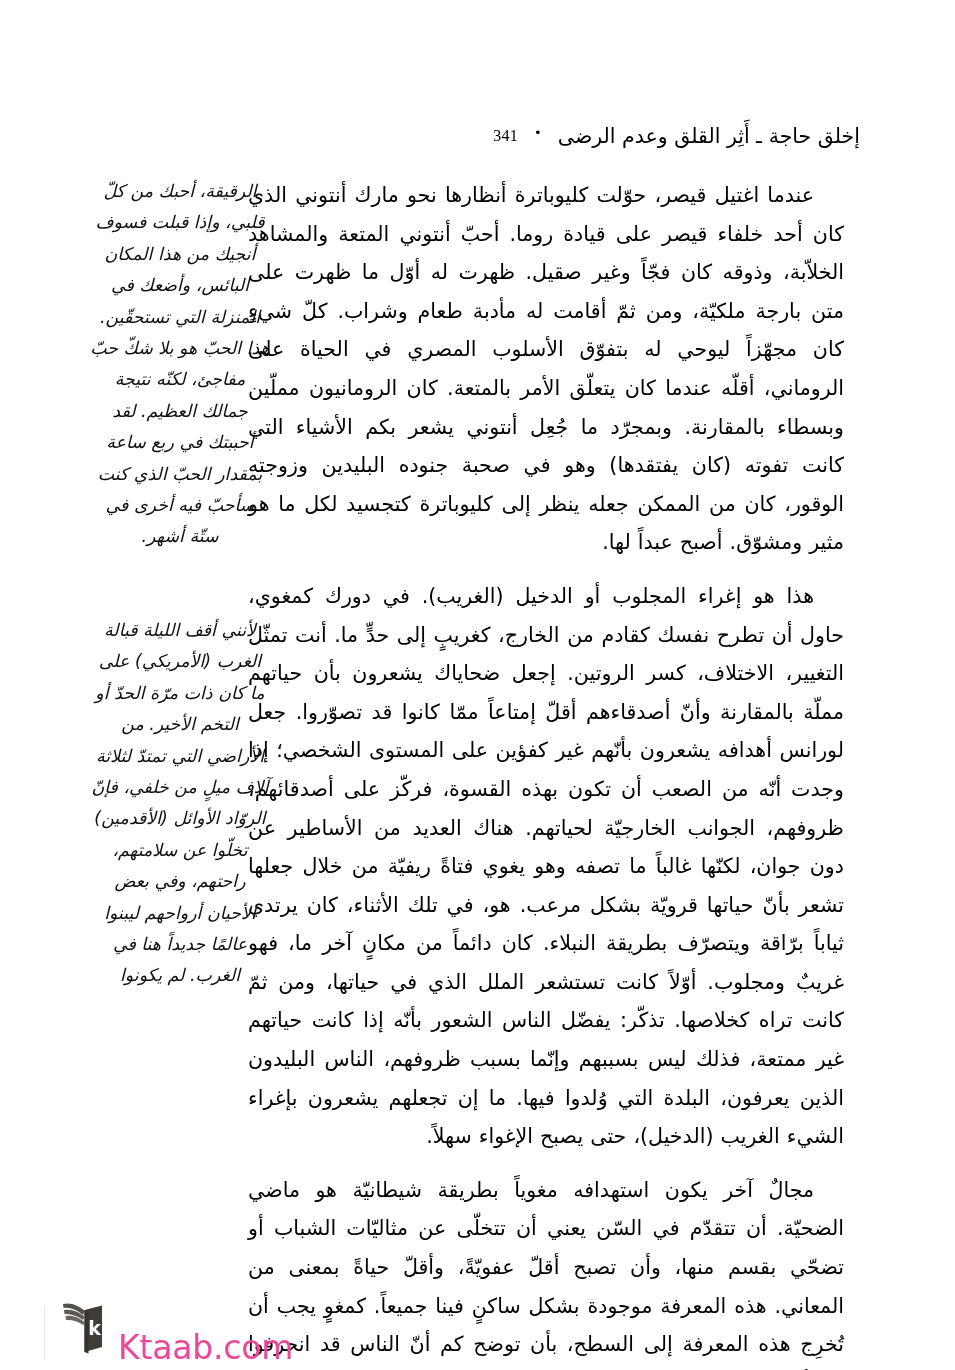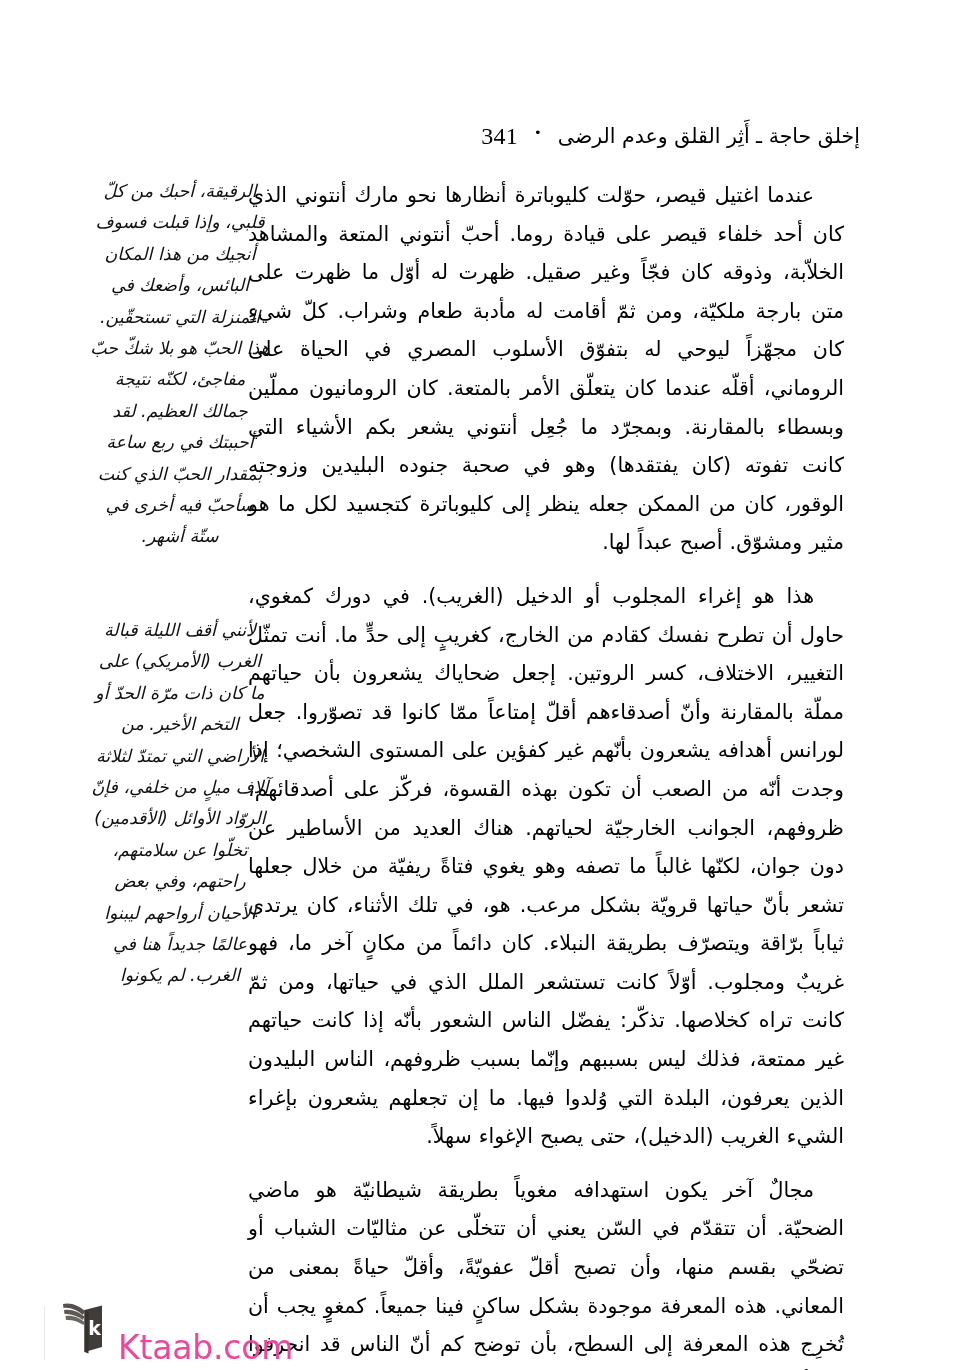--- a/index.html
+++ b/index.html
@@ -46,21 +46,21 @@
     vertical-align: middle;
     font-size: 13px;
     margin: 0 16px 0 16px;
     position: relative;
     top: -3px;
   }
   .running-head .rh-folio {
     display: inline-block;
     vertical-align: middle;
     font-family: "Liberation Serif", "DejaVu Serif", serif;
-    font-size: 24px;
+    font-size: 16px;
   }
 
   
   .body-area {
     position: absolute;
     top: 176px;
     right: 95px;
     left: 90px;
     bottom: 120px;
   }

